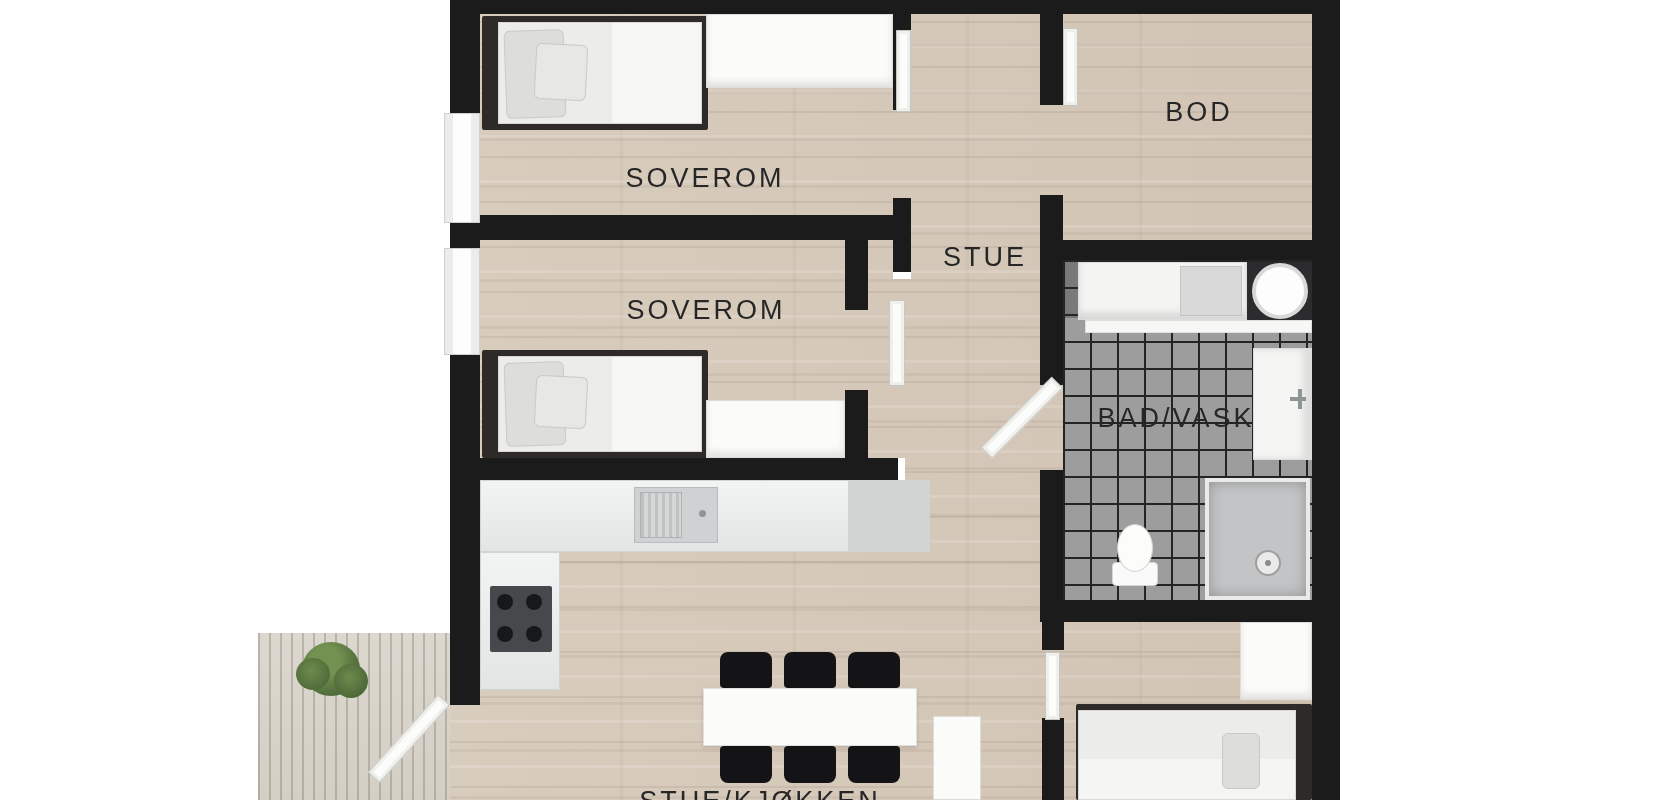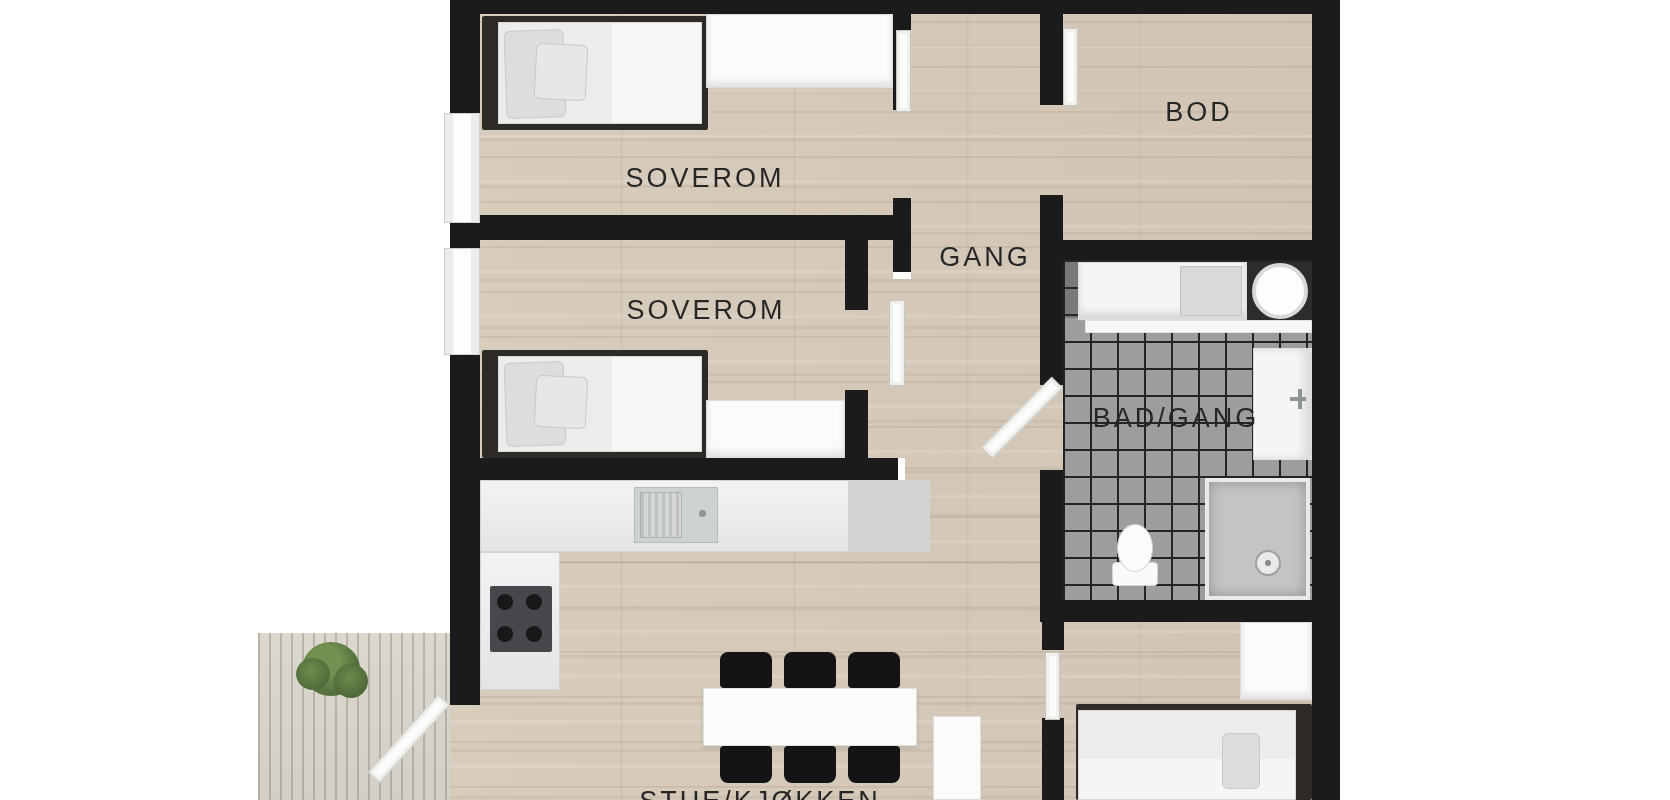--- a/index.html
+++ b/index.html
@@ -164,18 +164,18 @@
   <div class="abs pillow" style="left:1222px; top:733px; width:38px; height:56px;"></div>
 
   <div class="abs" style="left:296px; top:634px; width:74px; height:72px;">
     <div class="plant-leaf" style="left:6px; top:8px; width:58px; height:54px; background:radial-gradient(circle at 40% 35%, #739150 0 30%, #57743f 60%, #3e5530 100%);"></div>
     <div class="plant-leaf" style="left:0px; top:24px; width:34px; height:32px; background:radial-gradient(circle at 45% 40%, #6d8b4c, #465f34);"></div>
     <div class="plant-leaf" style="left:38px; top:30px; width:34px; height:34px; background:radial-gradient(circle at 45% 40%, #6d8b4c, #42592f);"></div>
   </div>
 
   <div class="room-label" style="left:705px;  top:178px;">SOVEROM</div>
   <div class="room-label" style="left:706px;  top:310px;">SOVEROM</div>
-  <div class="room-label" style="left:985px;  top:257px;">GANG</div>
+  <div class="room-label" style="left:985px;  top:257px;">STUE</div>
   <div class="room-label" style="left:1199px; top:112px;">BOD</div>
-  <div class="room-label" style="left:1176px; top:418px;">BAD/GANG</div>
+  <div class="room-label" style="left:1176px; top:418px;">BAD/VASK</div>
   <div class="room-label" style="left:760px;  top:801px;">STUE/KJØKKEN</div>
 
 </div>
 
 </body></html>

